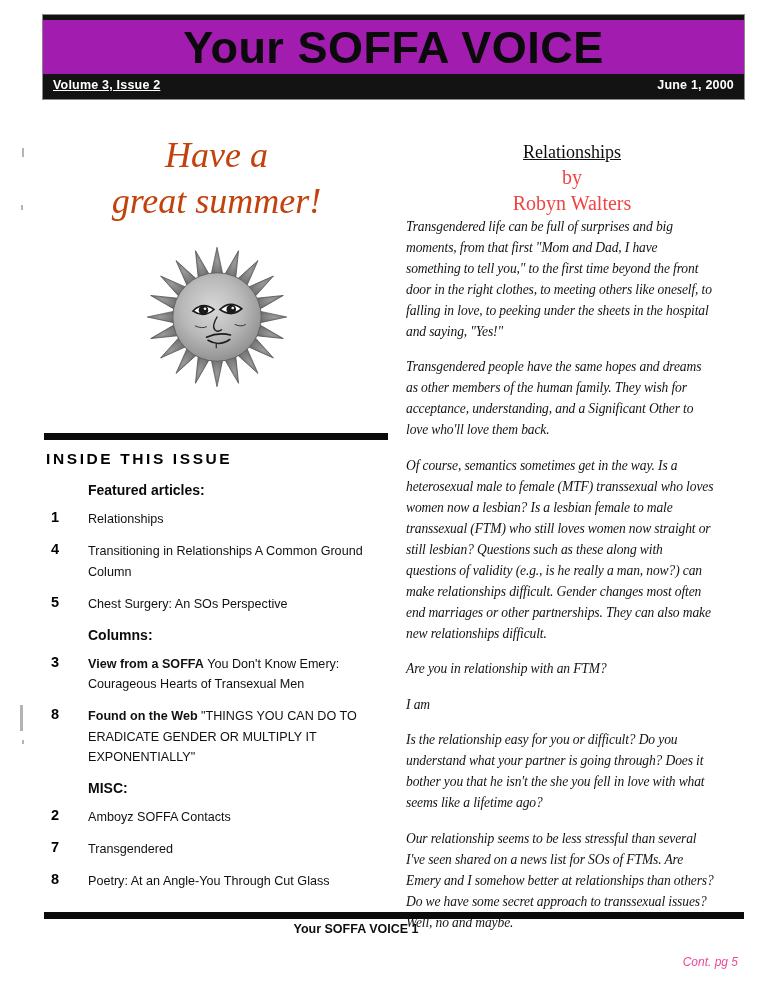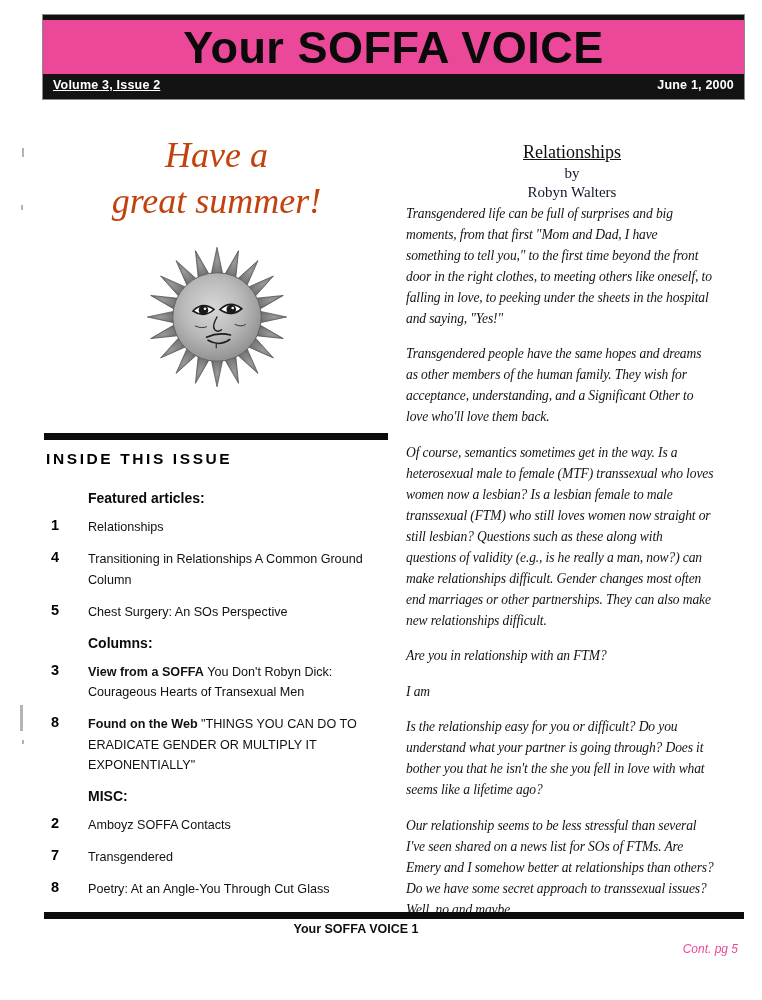--- a/index.html
+++ b/index.html
@@ -18,21 +18,21 @@
 
   
   #masthead-box {
     position: absolute;
     left: 42px;
     top: 14px;
     width: 703px;
     height: 86px;
     border: 1px solid #8a8a8a;
     box-sizing: border-box;
-    background: #ec4899;
+    background: #a21caf;
   }
   #masthead-top-rule {
     position: absolute;
     left: 0;
     top: 0;
     width: 100%;
     height: 5px;
     background: #111111;
   }
   #masthead-title {
@@ -117,21 +117,20 @@
     letter-spacing: 2.6px;
     font-variant: small-caps;
     text-transform: uppercase;
   }
 
   #toc-list {
     position: absolute;
     left: 0;
     top: 362px;
     width: 345px;
-    margin-top: 8px;
   }
   .toc-group-title {
     font-size: 14px;
     font-weight: bold;
     margin: 0 0 11px 44px;
     color: #0a0a0a;
   }
   .toc-group-title.tight { margin-top: 6px; }
   .toc-row {
     position: relative;
@@ -166,23 +165,23 @@
     text-align: center;
     font-family: "Liberation Serif", serif;
     font-size: 18px;
     text-decoration: underline;
     line-height: 1.2;
     color: #0d0d0d;
   }
   #article-by, #article-author {
     text-align: center;
     font-family: "Liberation Serif", serif;
-    font-size: 15px;
+    font-size: 20px;
     line-height: 1.3;
-    color: #0f172a;
+    color: #ef4444;
   }
   #article-body {
   }
   .body-para {
     font-family: "Liberation Serif", serif;
     font-style: italic;
     font-size: 14.6px;
     line-height: 1.44;
     margin: 0 0 14.5px 0;
     color: #131313;
@@ -359,21 +358,21 @@
         <span class="toc-page">5</span>
         <span class="toc-entry">Chest Surgery:  An SOs Perspective</span>
       </div>
     </div>
 
     <div class="toc-group">
       <div class="toc-group-title tight">Columns:</div>
 
       <div class="toc-row">
         <span class="toc-page">3</span>
-        <span class="toc-entry"><span class="lead">View from a SOFFA</span><span>  You Don't Robyn Dick: Courageous Hearts of Transexual Men</span></span>
+        <span class="toc-entry"><span class="lead">View from a SOFFA</span><span>  You Don't Know Emery: Courageous Hearts of Transexual Men</span></span>
       </div>
 
       <div class="toc-row">
         <span class="toc-page">8</span>
         <span class="toc-entry"><span class="lead">Found on the Web</span><span>  "THINGS YOU CAN DO TO ERADICATE GENDER OR MULTIPLY IT EXPONENTIALLY"</span></span>
       </div>
     </div>
 
     <div class="toc-group">
       <div class="toc-group-title tight">MISC:</div>

